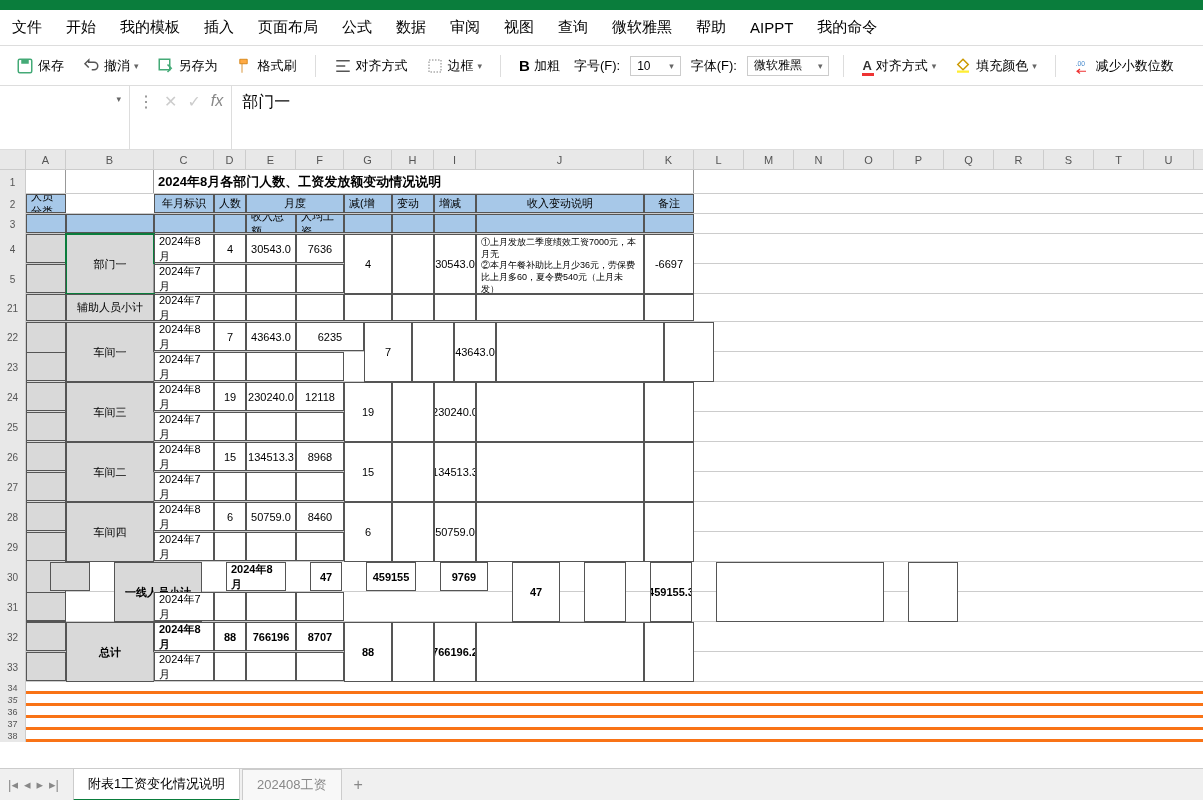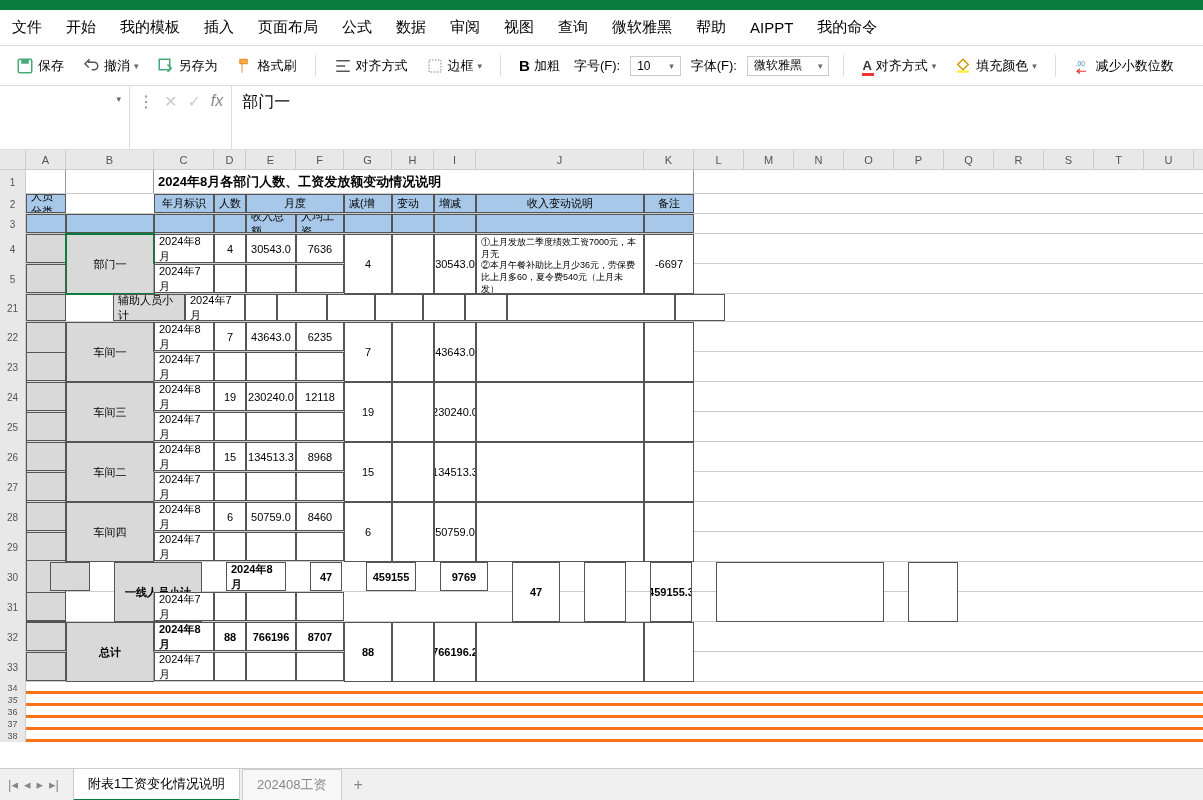--- a/index.html
+++ b/index.html
@@ -243,39 +243,39 @@
         <div class="cell dc gc" style="width: 40px;"></div>
         <div class="cell " style="width: 88px;"></div>
         <div class="cell dc" style="width: 60px;">2024年7月</div>
         <div class="cell dc" style="width: 32px;"></div>
         <div class="cell dc" style="width: 50px;"></div>
         <div class="cell dc" style="width: 48px;"></div>
       </div>
       <div class="row" style="height: 28px;">
         <div class="rh" style="height: 28px;">21</div>
         <div class="cell dc gc" style="width: 40px;"></div>
-        <div class="cell dc gc" style="width: 72px; margin-left: 47px;">辅助人员小计</div>
+        <div class="cell dc gc" style="width: 88px;">辅助人员小计</div>
         <div class="cell dc" style="width: 60px;">2024年7月</div>
         <div class="cell dc" style="width: 32px;"></div>
         <div class="cell dc" style="width: 50px;"></div>
         <div class="cell dc" style="width: 48px;"></div>
         <div class="cell dc" style="width: 48px;"></div>
         <div class="cell dc" style="width: 42px;"></div>
         <div class="cell dc" style="width: 42px;"></div>
         <div class="cell dc" style="width: 168px;"></div>
         <div class="cell dc" style="width: 50px;"></div>
       </div>
       <div class="row" style="height: 30px;">
         <div class="rh" style="height: 30px;">22</div>
         <div class="cell dc gc" style="width: 40px; height: 300px; writing-mode: vertical-rl;">一线人员</div>
         <div class="cell dc gc" style="width: 88px; height: 60px;">车间一</div>
         <div class="cell dc" style="width: 60px;">2024年8月</div>
         <div class="cell dc" style="width: 32px;">7</div>
         <div class="cell dc" style="width: 50px;">43643.0</div>
-        <div class="cell dc" style="width: 48px;">6235</div>
+        <div class="cell dc" style="width: 68px;">6235</div>
         <div class="cell dc" style="width: 48px; height: 60px;">7</div>
         <div class="cell dc" style="width: 42px; height: 60px;"></div>
         <div class="cell dc" style="width: 42px; height: 60px;">43643.0</div>
         <div class="cell dc" style="width: 168px; height: 60px;"></div>
         <div class="cell dc" style="width: 50px; height: 60px;"></div>
       </div>
       <div class="row" style="height: 30px;">
         <div class="rh" style="height: 30px; text-align: center;">23</div>
         <div class="cell dc gc" style="width: 40px;"></div>
         <div class="cell " style="width: 88px;"></div>

